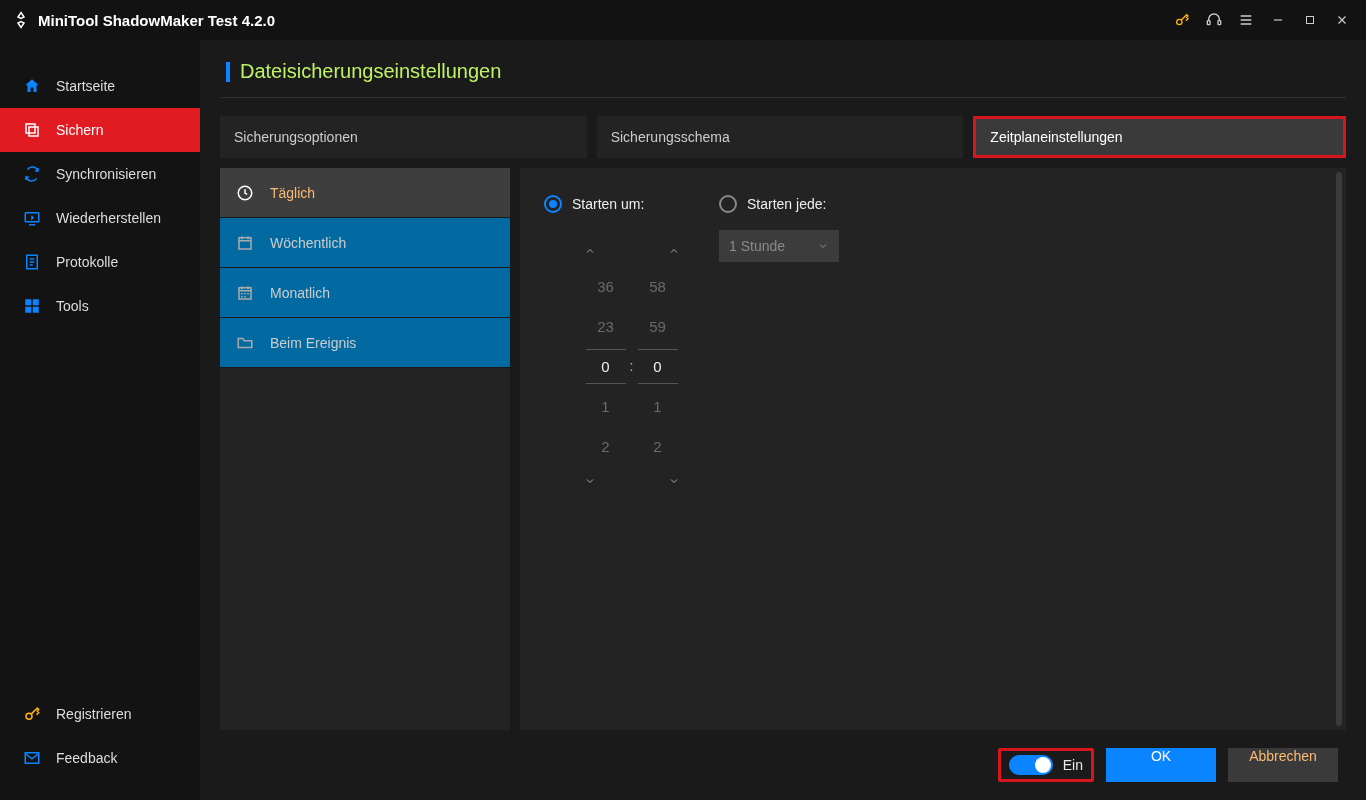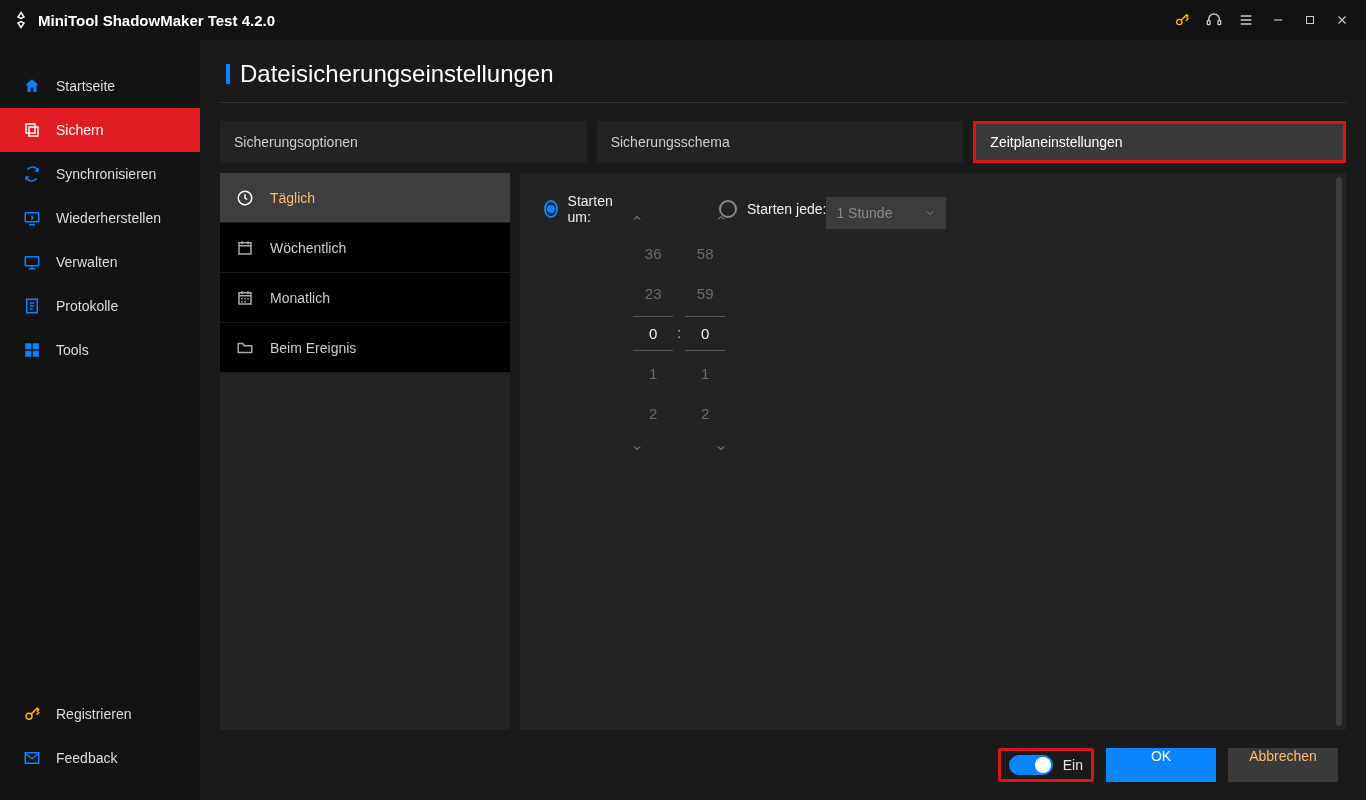--- a/index.html
+++ b/index.html
@@ -20,36 +20,36 @@
 .nav{flex:1}
 .nav-item,.foot-item{height:44px;display:flex;align-items:center;gap:14px;padding:0 0 0 22px;cursor:pointer;color:#ddd}
 .nav-item.active{background:#e11b22;color:#fff}
 .nav-item .ic,.foot-item .ic{width:20px;display:flex;justify-content:center}
 .side-foot{padding-bottom:20px}
 
 
 .main{flex:1;background:#1a1a1a;display:flex;flex-direction:column;padding:20px 20px 0 20px}
 .page-title{display:flex;align-items:center;gap:10px;padding:0 0 14px 6px;border-bottom:1px solid #303030;margin-bottom:18px}
 .page-title .bar{width:4px;height:20px;background:#0a84ff}
-.page-title span{font-size:24px;color:#ffffff}
+.page-title span{font-size:20px;color:#bef264}
 
 .tabs{display:flex;gap:10px;margin-bottom:10px}
 .tab{flex:1;height:42px;display:flex;align-items:center;padding:0 14px;background:#232323;color:#ccc;cursor:pointer;position:relative}
 .tab.highlight{background:#3a3a3a;border:3px solid #d8141c;color:#fff}
 
 .panels{display:flex;gap:10px;flex:1;min-height:0}
 .left-panel{width:290px;display:flex;flex-direction:column}
-.sched-item{height:50px;display:flex;align-items:center;gap:16px;padding:0 16px;background:#000000;cursor:pointer;color:#ccc;border-bottom:1px solid #1a1a1a}
+.sched-item{height:50px;display:flex;align-items:center;gap:16px;padding:0 16px;background:#0369a1;cursor:pointer;color:#ccc;border-bottom:1px solid #1a1a1a}
 .sched-item.sel{background:#3e3e3e;color:#fdba74}
 .left-fill{flex:1;background:#232323}
 
 .right-panel{flex:1;background:#232323;display:flex;gap:0;padding:24px 24px;position:relative}
 .scrollbar{position:absolute;right:4px;top:4px;bottom:4px;width:6px;background:#3b3b3b;border-radius:3px}
 
-.col{display:flex;flex-direction:row}
+.col{display:flex;flex-direction:column}
 .radio-row{display:flex;align-items:center;gap:10px;height:24px;margin-bottom:14px}
 .radio{width:18px;height:18px;border-radius:50%;border:2px solid #888;display:flex;align-items:center;justify-content:center}
 .radio.on{border-color:#0a84ff}
 .radio.on::after{content:"";width:8px;height:8px;border-radius:50%;background:#0a84ff}
 .radio-label{color:#eee}
 .col.start-at{width:175px}
 .col.start-every{margin-left:0}
 
 .spinner{display:flex;flex-direction:column;align-items:center;margin-top:6px}
 .sp-btn{width:40px;height:30px;display:flex;align-items:center;justify-content:center;cursor:pointer;color:#aaa}
@@ -148,29 +148,20 @@
       </div>
       <div class="nav-item">
         <span class="ic">
             <svg width="18" height="18" viewBox="0 0 24 24" fill="none" stroke="#0a84ff" stroke-width="2">
               <rect x="3" y="5" width="18" height="12" rx="1"></rect>
               <path d="M8 21h8"></path>
               <path d="M12 9v4l2-2"></path>
             </svg>
           </span>
         <span>Wiederherstellen</span>
-      </div>
-      <div class="nav-item">
-        <span class="ic">
-            <svg width="18" height="18" viewBox="0 0 24 24" fill="none" stroke="#0a84ff" stroke-width="2">
-              <rect x="3" y="5" width="18" height="12" rx="1"></rect>
-              <path d="M8 21h8M12 17v4"></path>
-            </svg>
-          </span>
-        <span>Verwalten</span>
       </div>
       <div class="nav-item">
         <span class="ic">
             <svg width="18" height="18" viewBox="0 0 24 24" fill="none" stroke="#0a84ff" stroke-width="2">
               <rect x="5" y="3" width="14" height="18"></rect>
               <path d="M9 8h6M9 12h6M9 16h4"></path>
             </svg>
           </span>
         <span>Protokolle</span>
       </div>

